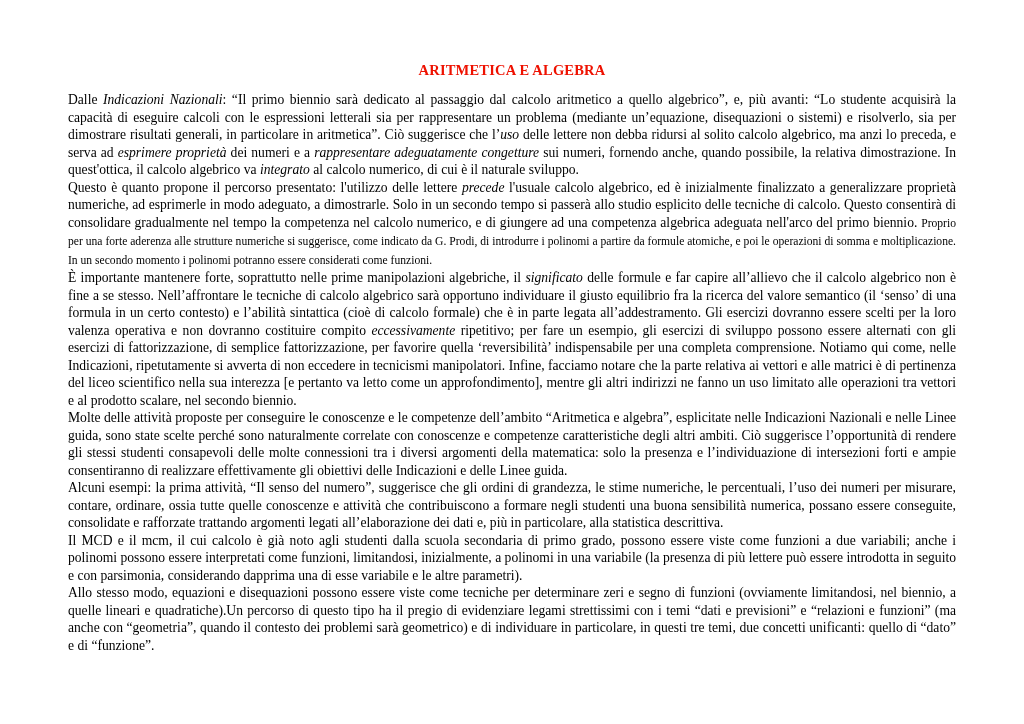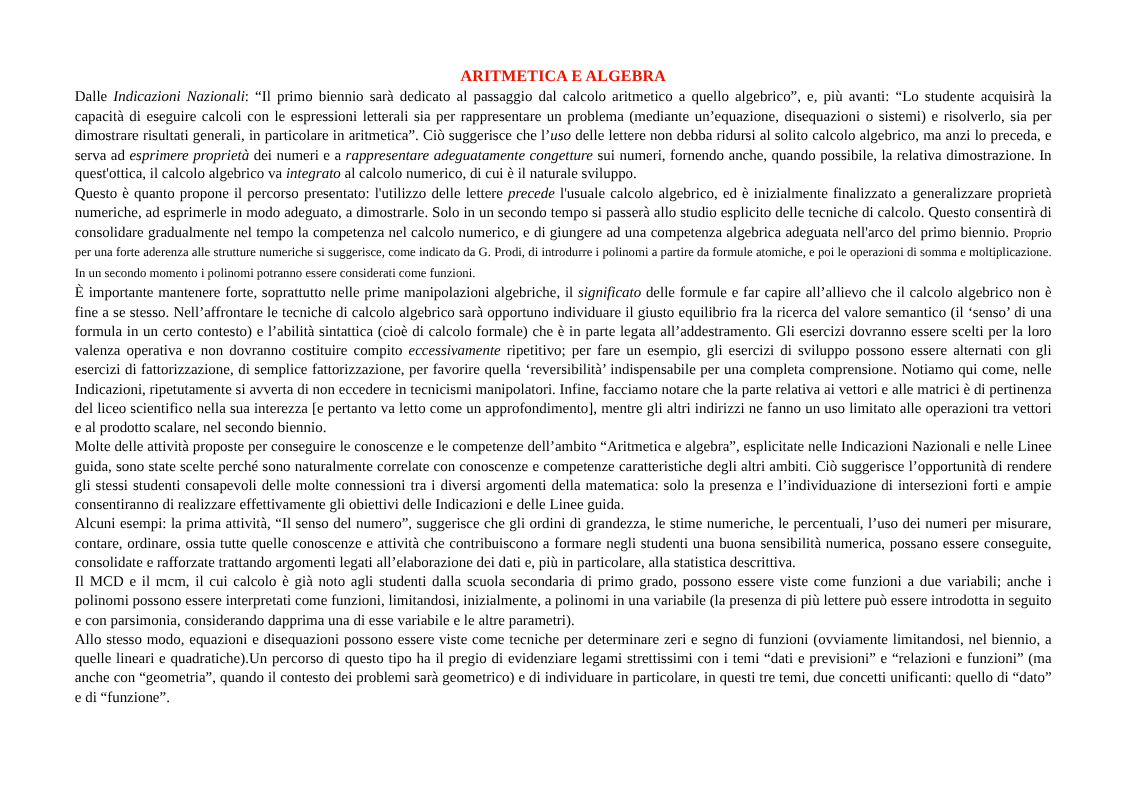--- a/index.html
+++ b/index.html
@@ -22,21 +22,21 @@
     font-weight: bold;
     text-align: center;
     letter-spacing: 0.2px;
   }
   .section-heading {
     font-size: 14.5px;
     font-weight: bold;
     margin-top: 10px;
   }
   .doc-body {
-    margin-top: 0;
+    margin-top: 12px;
     font-size: 13.6px;
     line-height: 17.5px;
     text-align: justify;
   }
   .para { margin: 0; }
   .run-i { font-style: italic; }
   .run-sm { font-size: 11.6px; }
 </style>
 </head>
 <body>

